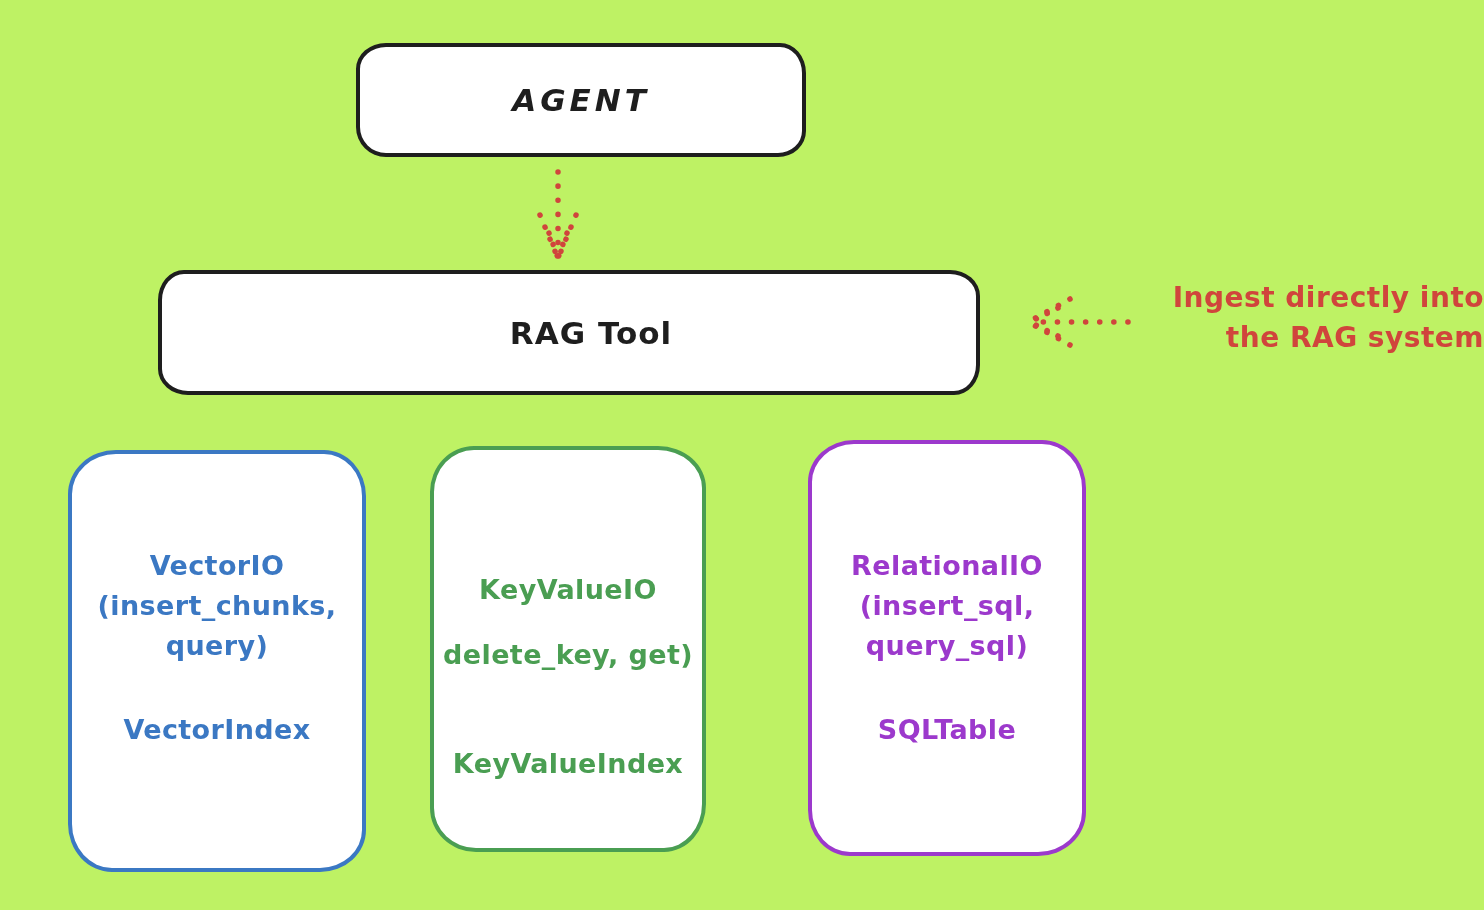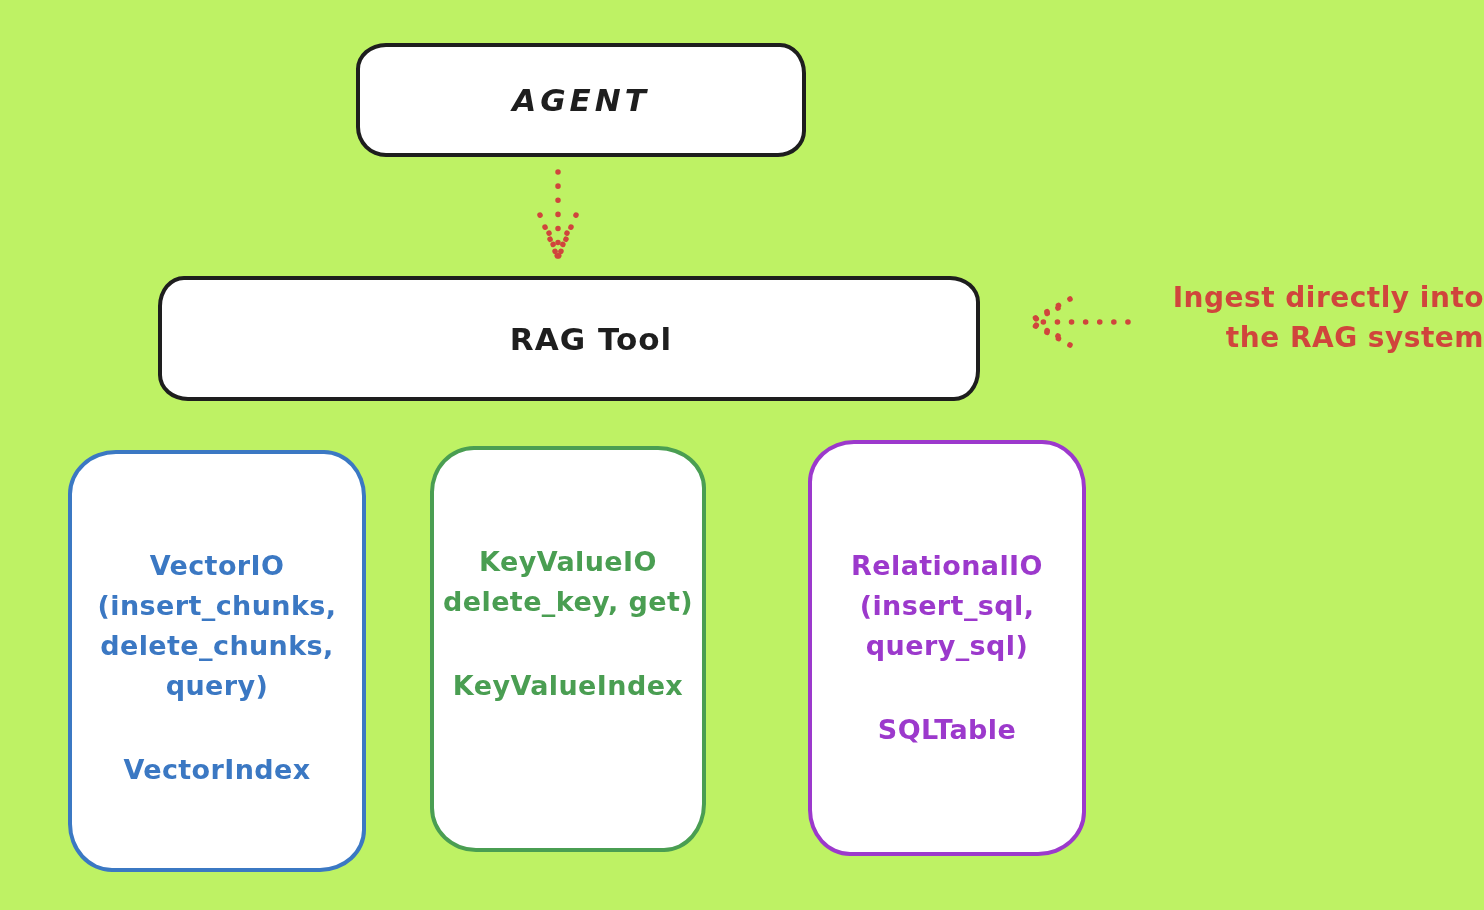--- a/index.html
+++ b/index.html
@@ -33,21 +33,21 @@
     border-radius: 30px 26px 28px 30px / 26px 30px 26px 30px;
   }
   .agent-node .label {
     font-size: 31px;
     font-weight: bold;
     font-style: italic;
     letter-spacing: 4px;
     color: #1e1e1e;
   }
   .rag-node {
-    left: 158px; top: 276px;
+    left: 158px; top: 270px;
     width: 822px; height: 125px;
     border-radius: 26px 30px 26px 30px / 30px 26px 30px 26px;
     padding-left: 44px;
   }
   .rag-node .label {
     font-size: 31px;
     font-weight: bold;
     letter-spacing: 1px;
     color: #1e1e1e;
   }
@@ -71,21 +71,22 @@
     border-radius: 48px 42px 46px 44px / 44px 46px 42px 48px;
     color: #3b78c3;
     padding-top: 92px;
   }
   .backend.keyvalue {
     left: 430px; top: 446px;
     width: 276px; height: 406px;
     border: 4px solid #4a9e52;
     border-radius: 44px 48px 42px 46px / 46px 42px 48px 44px;
     color: #4a9e52;
-    padding-top: 92px;
+    padding-top: 120px;
+    gap: 25px;
   }
   .backend.relational {
     left: 808px; top: 440px;
     width: 278px; height: 416px;
     border: 4px solid #9c39cc;
     border-radius: 46px 44px 48px 42px / 42px 48px 44px 46px;
     color: #9c39cc;
     padding-top: 102px;
   }
   
@@ -139,21 +140,20 @@
   </svg>
 
   <div class="annotation">
     <div>Ingest directly into</div>
     <div>the RAG system</div>
   </div>
 
   <div class="node backend vector">
     <div>VectorIO</div>
     <div>(insert_chunks,</div>
-    <div>delete_chunks,</div>
     <div>query)</div>
     <div class="index-label">VectorIndex</div>
   </div>
 
   <div class="node backend keyvalue">
     <div>KeyValueIO</div>
     <div>delete_key, get)</div>
     <div class="index-label">KeyValueIndex</div>
   </div>
 

